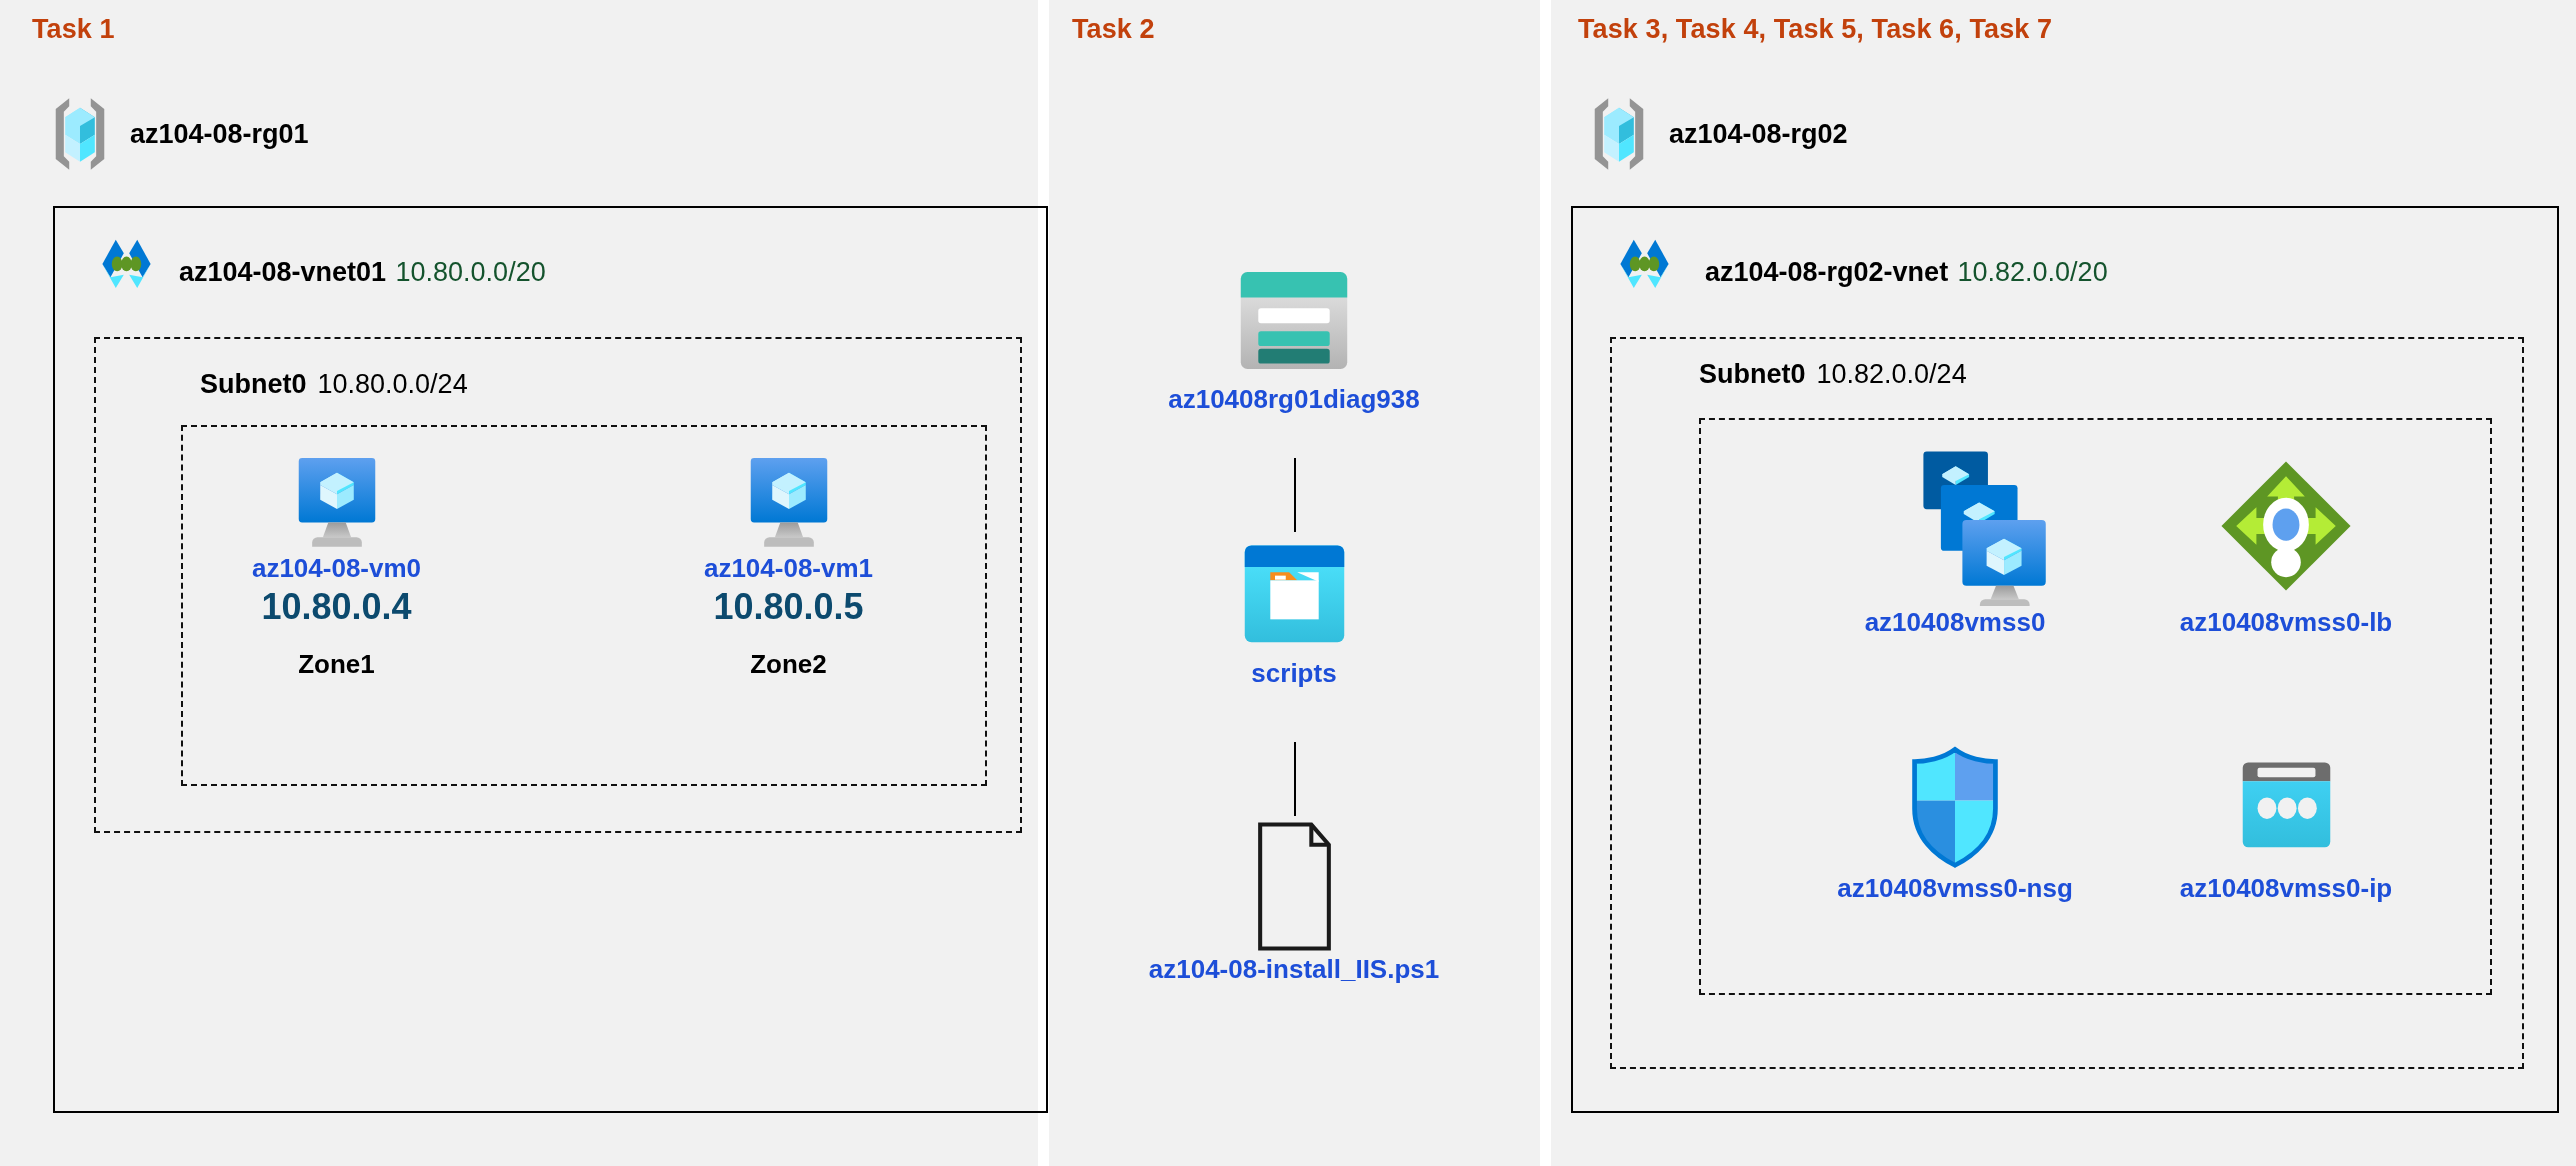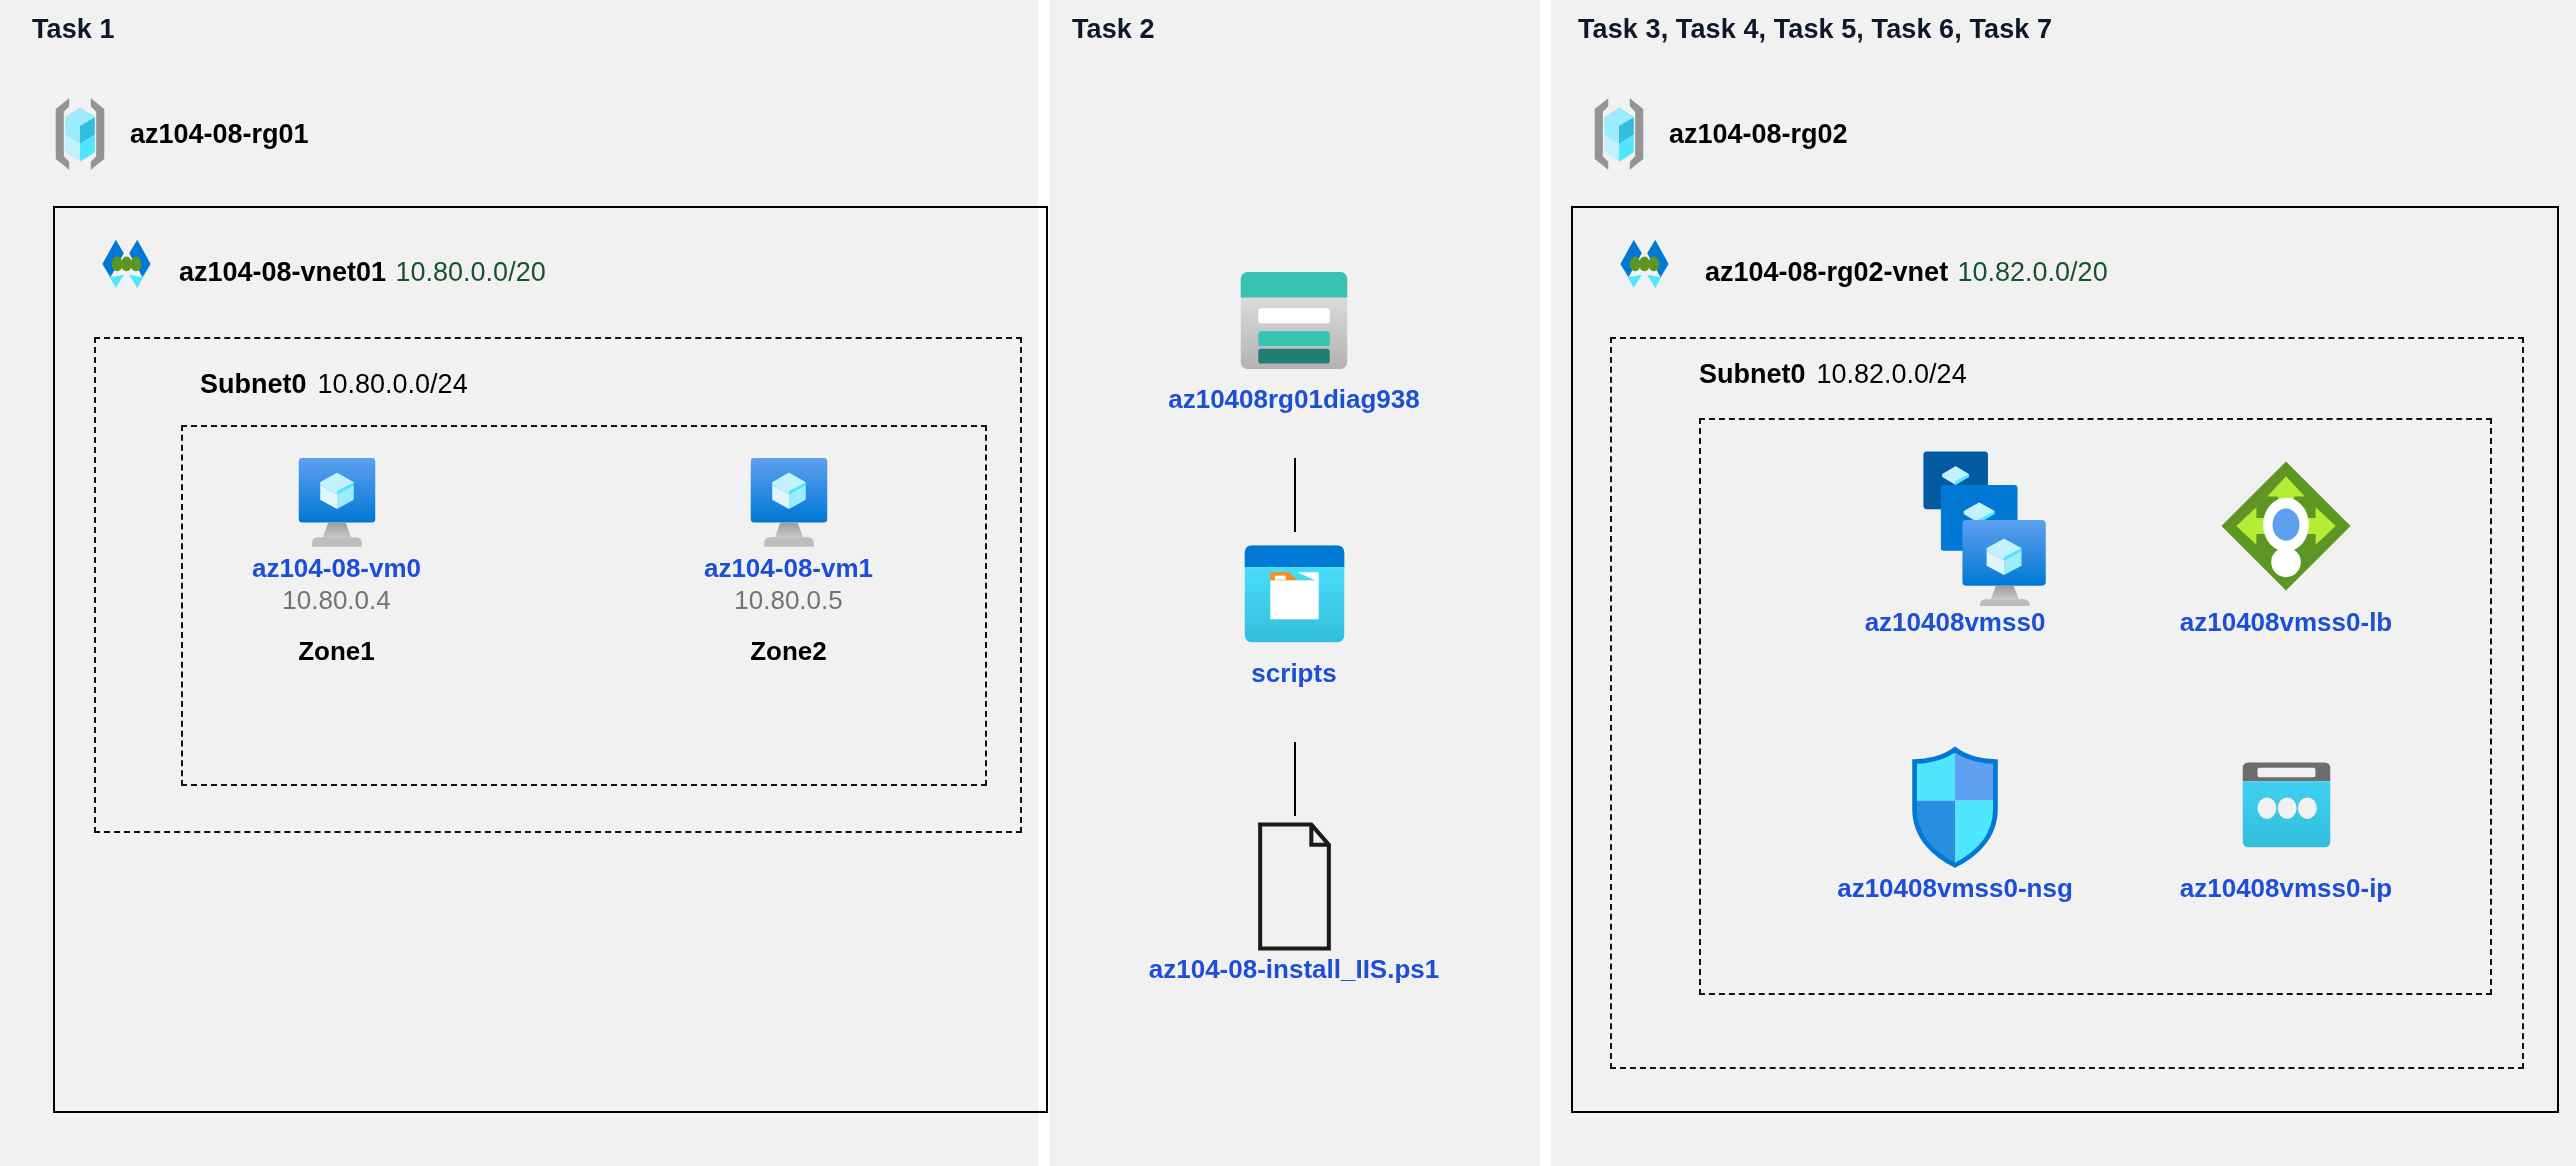--- a/index.html
+++ b/index.html
@@ -3,34 +3,34 @@
 <meta charset="utf-8">
 <style>
   html,body{margin:0;padding:0;background:#ffffff;}
   body{
     font-family:"Liberation Sans", sans-serif;
     width:2576px;height:1166px;position:relative;overflow:hidden;
     -webkit-font-smoothing:antialiased;
   }
   .panel{position:absolute;background:#f1f1f1;}
   .task-label{
-    position:absolute;color:#0f172a;font-weight:bold;
+    position:absolute;color:#c2410c;font-weight:bold;
     font-size:27px;letter-spacing:0.1px;white-space:nowrap;
   }
   .solid-box{position:absolute;border:2.7px solid #000;background:transparent;}
   .dashed-box{position:absolute;border:2.7px dashed #111;background:transparent;}
   .hdr{position:absolute;display:flex;align-items:center;white-space:nowrap;}
   .hdr .nm{font-size:27px;font-weight:bold;color:#000;}
   .hdr .cidr{font-size:27px;font-weight:normal;color:#14532d;margin-left:9.4px;}
   .sub-hdr{position:absolute;white-space:nowrap;}
   .sub-hdr .nm{font-size:27px;font-weight:bold;color:#000;}
   .sub-hdr .cidr{font-size:27px;font-weight:normal;color:#000;margin-left:8px;}
   .node{position:absolute;text-align:center;}
   .node .lbl{font-size:26px;font-weight:bold;color:#1d4ed8;white-space:nowrap;line-height:1.18;}
-  .node .sub{font-size:26px;font-weight:normal;color:#737373;white-space:nowrap;line-height:1.25;}
+  .node .sub{font-size:36px;font-weight:bold;color:#0c4a6e;white-space:nowrap;line-height:1.25;}
   .node .zone{font-size:26px;font-weight:bold;color:#000;white-space:nowrap;margin-top:20px;}
   .icon-wrap{display:flex;align-items:center;justify-content:center;}
   .connector{position:absolute;background:#000;width:2px;}
   svg{display:block;overflow:visible;}
 </style>
 </head>
 <body>
 
 <div class="panel" style="left:0px;top:0px;width:1038px;height:1166px;"></div>
 <div class="panel" style="left:1049px;top:0px;width:491px;height:1166px;"></div>

